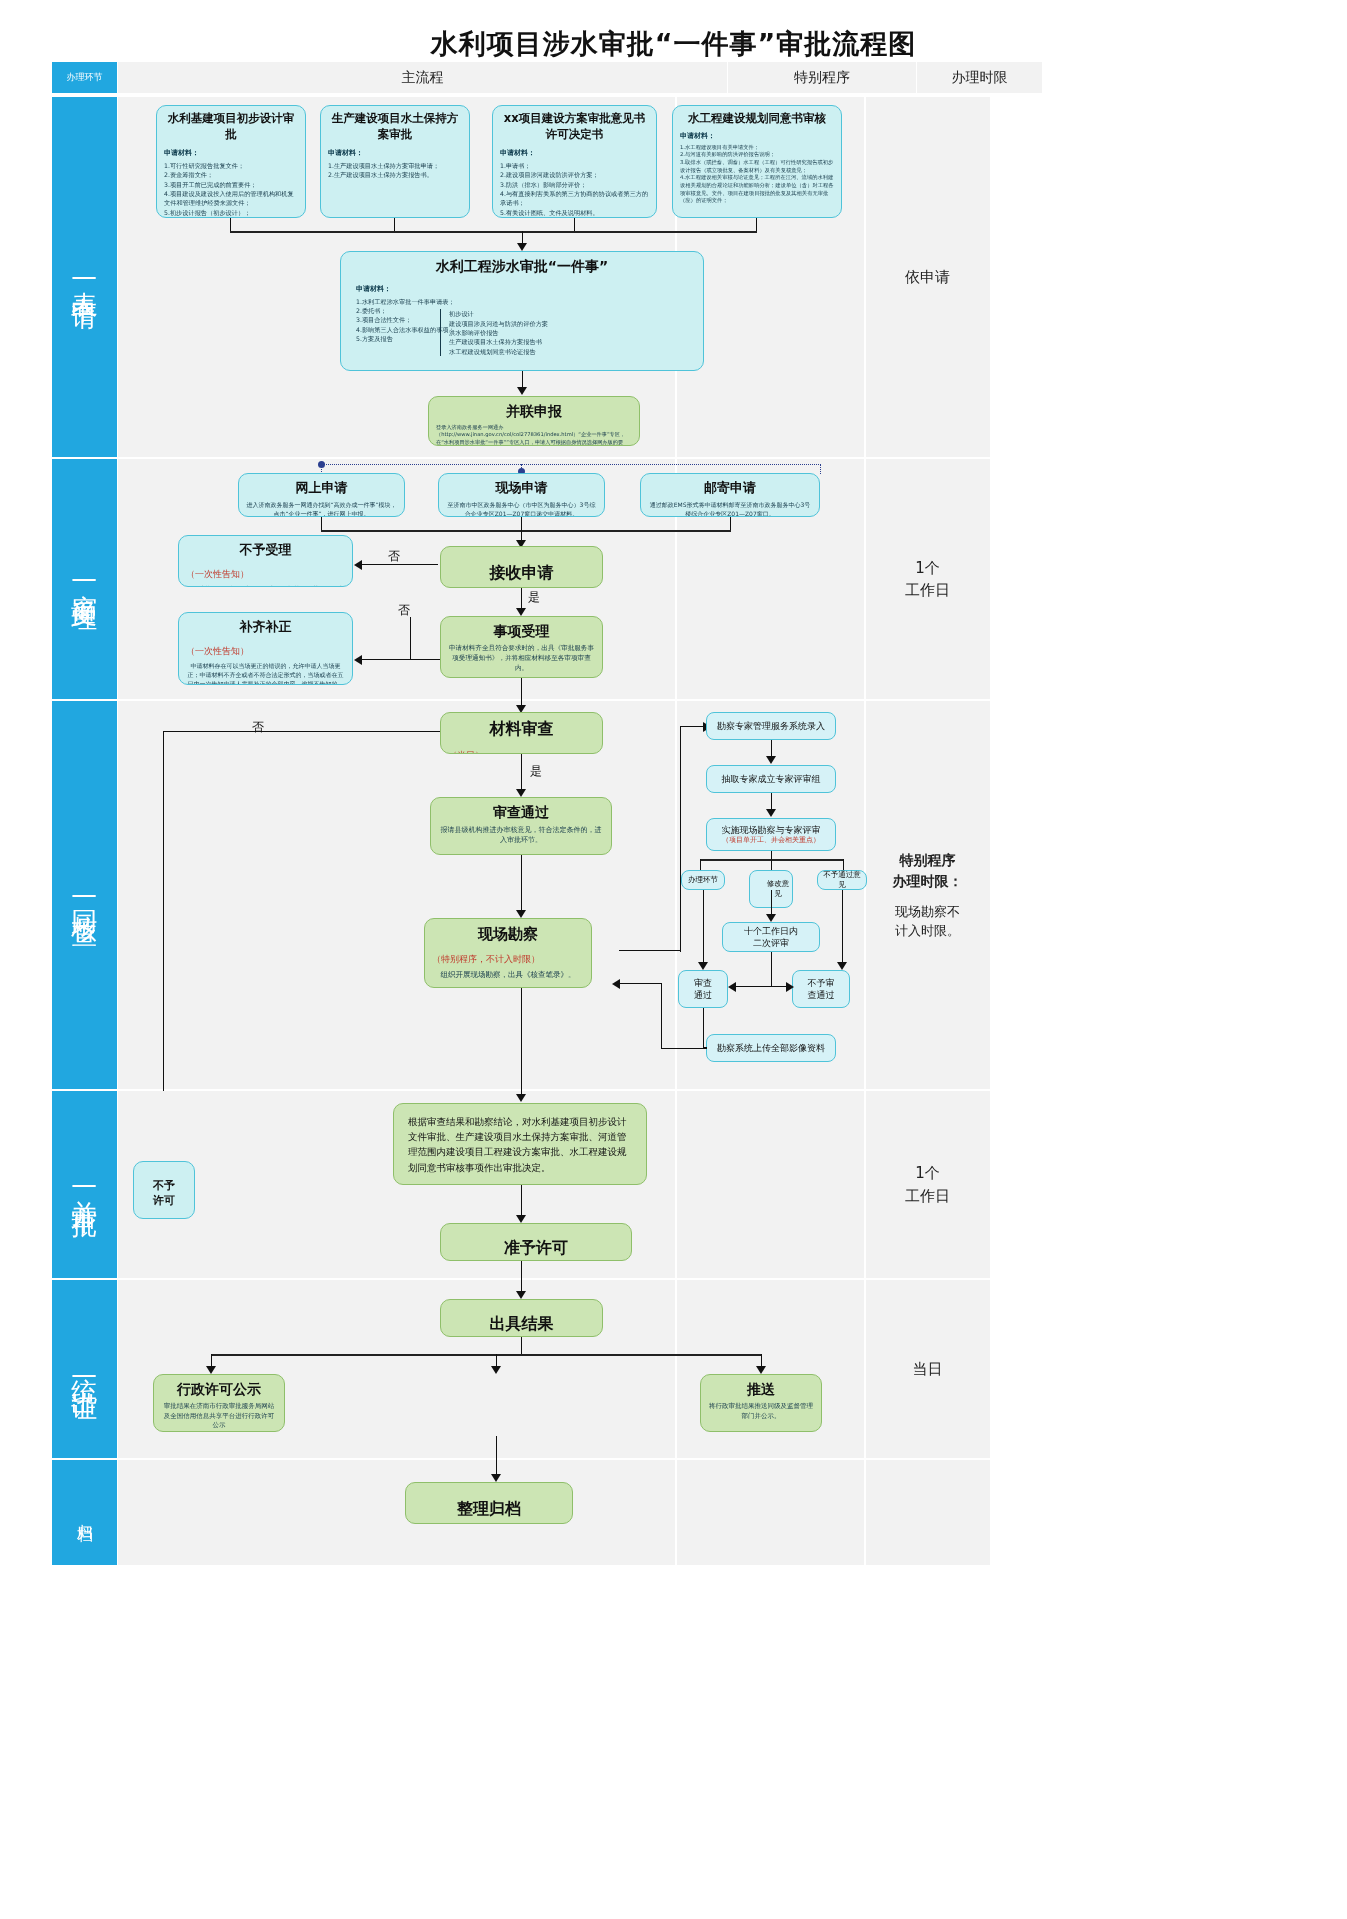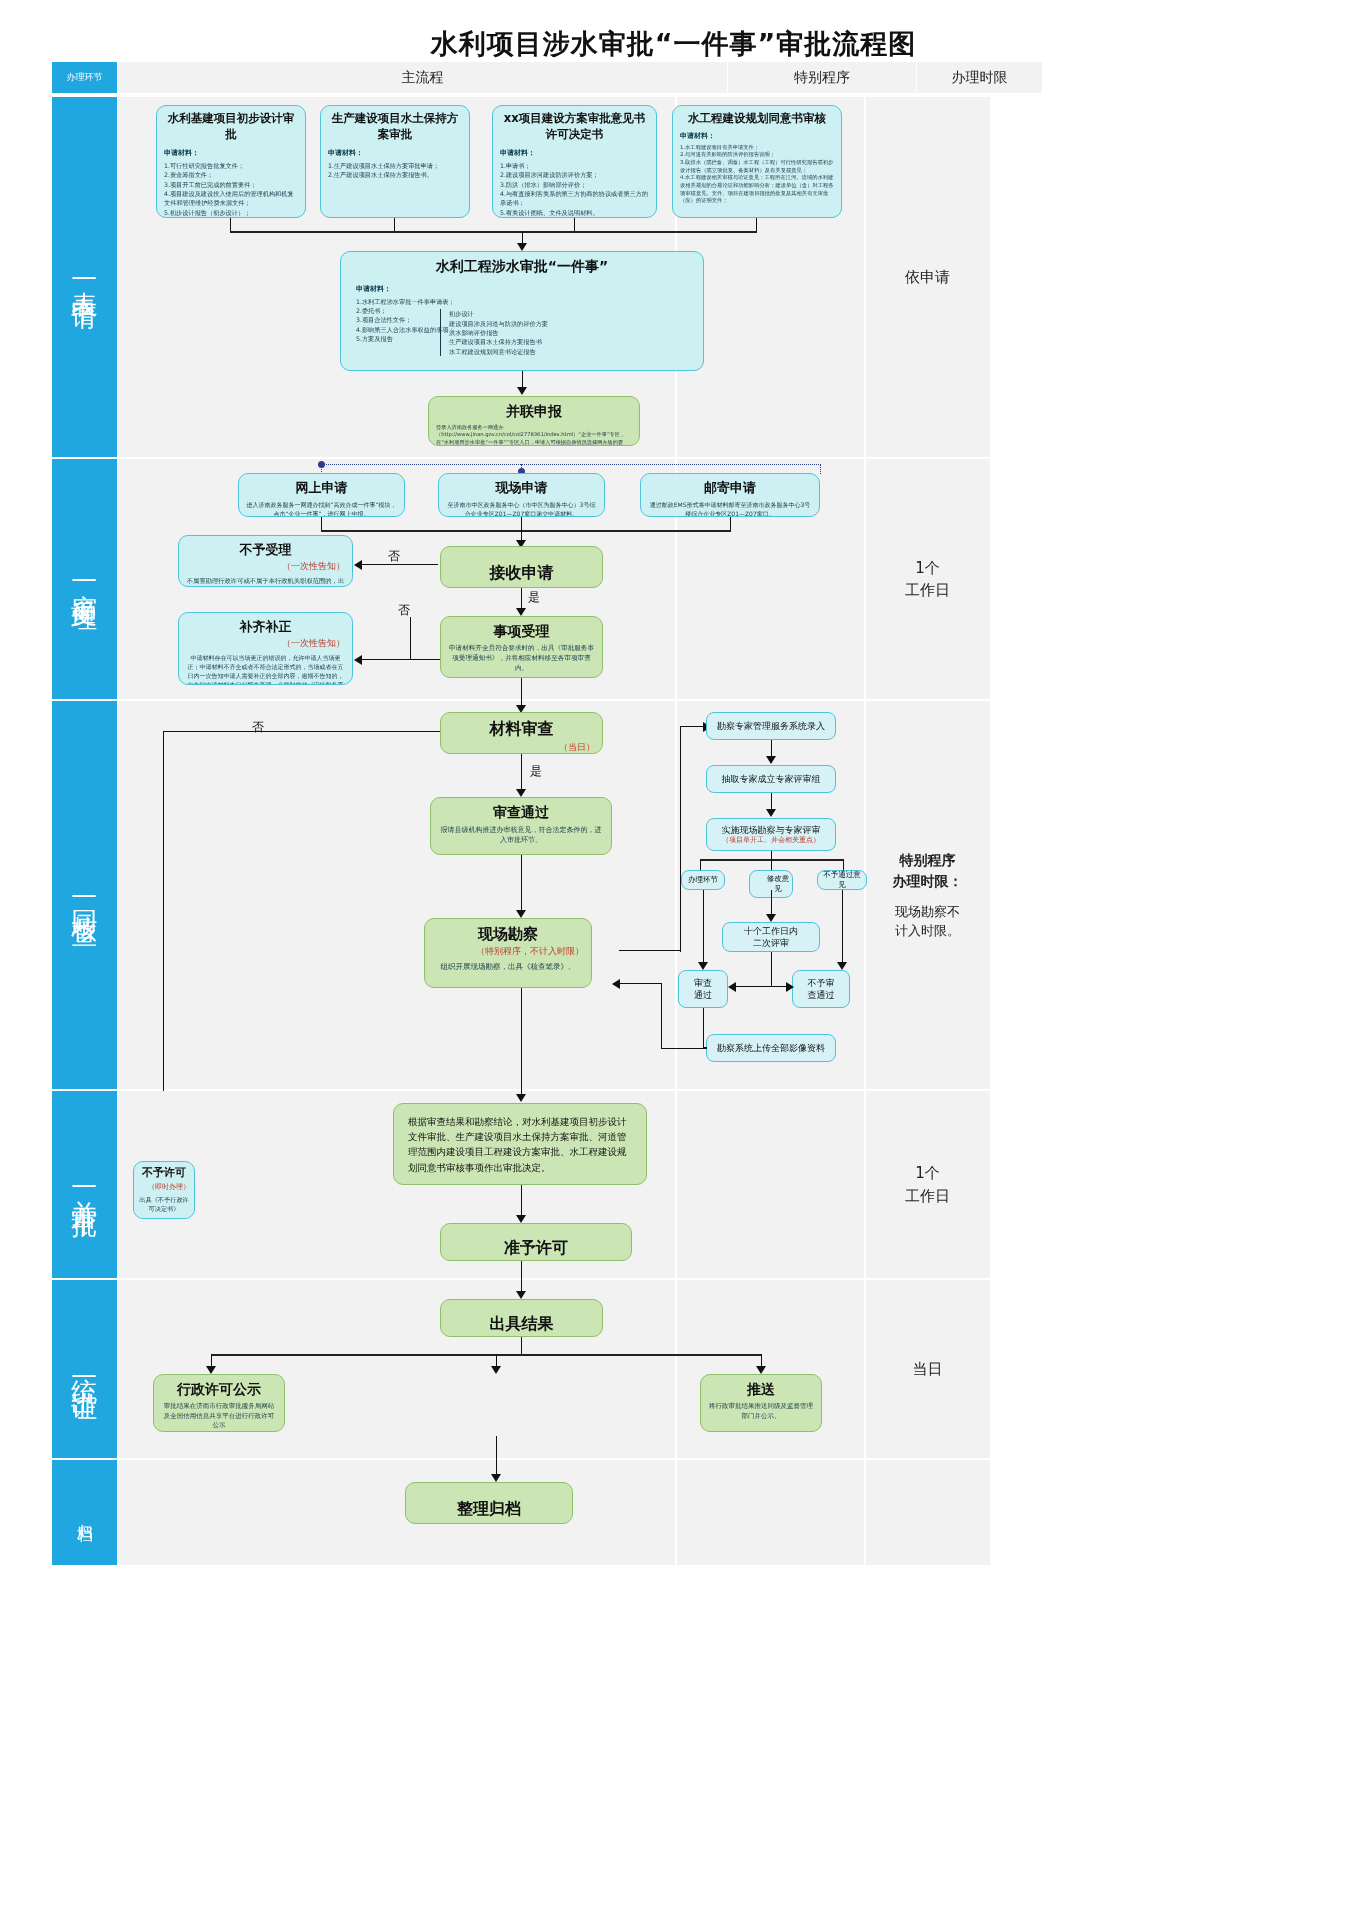--- a/index.html
+++ b/index.html
@@ -77,21 +77,21 @@
     overflow:hidden;
   }
   .node.green { background:#cce5b4; border-color:#8fbf6a; }
   .node .ttl {
     display:block; text-align:center; font-weight:bold;
     font-size:13px; line-height:1.35; color:#111;
   }
   .node .ttl.big { font-size:16px; }
   .node .ttl.mid { font-size:14px; }
   .node .sub {
-    display:block; text-align:right; font-size:9px; color:#c0392b; margin-top:1px;
+    display:block; text-align:left; font-size:9px; color:#c0392b; margin-top:9px;
   }
   .node .body {
     display:block; font-size:6.2px; line-height:1.5; color:#163a4a;
     margin-top:3px; white-space:pre-line; text-align:left;
   }
   .node .body.c { text-align:center; }
   .node .body.b10 { font-size:9.5px; line-height:1.6; color:#111; }
   .node .lbl { display:block; font-size:7px; font-weight:bold; color:#0d3b4d; }
 
   
@@ -346,21 +346,21 @@
 
   <div class="ln lnv" style="left:771px;top:851px;height:9px;"></div>
   <div class="tline" style="left:700px;top:859px;width:143px;"></div>
   <div class="ln lnv" style="left:700px;top:859px;height:11px;"></div>
   <div class="ln lnv" style="left:771px;top:859px;height:11px;"></div>
   <div class="ln lnv" style="left:843px;top:859px;height:11px;"></div>
 
   <div class="mini" style="left:681px;top:870px;width:44px;height:20px;font-size:7.5px;">
     <div>办理环节</div>
   </div>
-  <div class="mini" style="left:749px;top:870px;width:44px;height:28px;font-size:7.5px;padding-left:16px;">
+  <div class="mini" style="left:749px;top:870px;width:44px;height:38px;font-size:7.5px;padding-left:16px;">
     <div>修改意见</div>
   </div>
   <div class="mini" style="left:817px;top:870px;width:50px;height:20px;font-size:7.5px;">
     <div>不予通过意见</div>
   </div>
 
   <div class="ln lnv" style="left:771px;top:890px;height:26px;"></div>
   <div class="arw down" style="left:766px;top:914px;"></div>
   <div class="mini" style="left:722px;top:922px;width:98px;height:30px;">
     <div style="white-space:pre-line;">十个工作日内
@@ -411,21 +411,21 @@
     <span class="body b10" style="text-align:left;margin-top:0;">根据审查结果和勘察结论，对水利基建项目初步设计文件审批、生产建设项目水土保持方案审批、河道管理范围内建设项目工程建设方案审批、水工程建设规划同意书审核事项作出审批决定。</span>
   </div>
 
   <div class="ln lnv" style="left:521px;top:1185px;height:33px;"></div>
   <div class="arw down" style="left:516px;top:1215px;"></div>
 
   <div class="node green" style="left:440px;top:1223px;width:192px;height:38px;">
     <span class="ttl big" style="line-height:38px;">准予许可</span>
   </div>
 
-  <div class="node" style="left:133px;top:1161px;width:62px;height:58px;padding:4px;">
+  <div class="node" style="left:133px;top:1161px;width:62px;height:58px;padding:16px;font-family:Liberation Serif, serif;">
     <span class="ttl" style="font-size:11px;">不予许可</span>
     <span class="sub" style="font-size:7px;">（即时办理）</span>
     <span class="body c" style="font-size:6.2px;">出具《不予行政许可决定书》</span>
   </div>
 
   <div class="band" style="top:1280px;height:178px;"></div>
   <div class="stage" style="top:1280px;height:178px;">统一出证</div>
   <div class="band-time" style="top:1280px;height:178px;white-space:pre-line;">当日</div>
   <div class="vline" style="left:675px;top:1280px;height:178px;"></div>
   <div class="vline" style="left:864px;top:1280px;height:178px;"></div>

